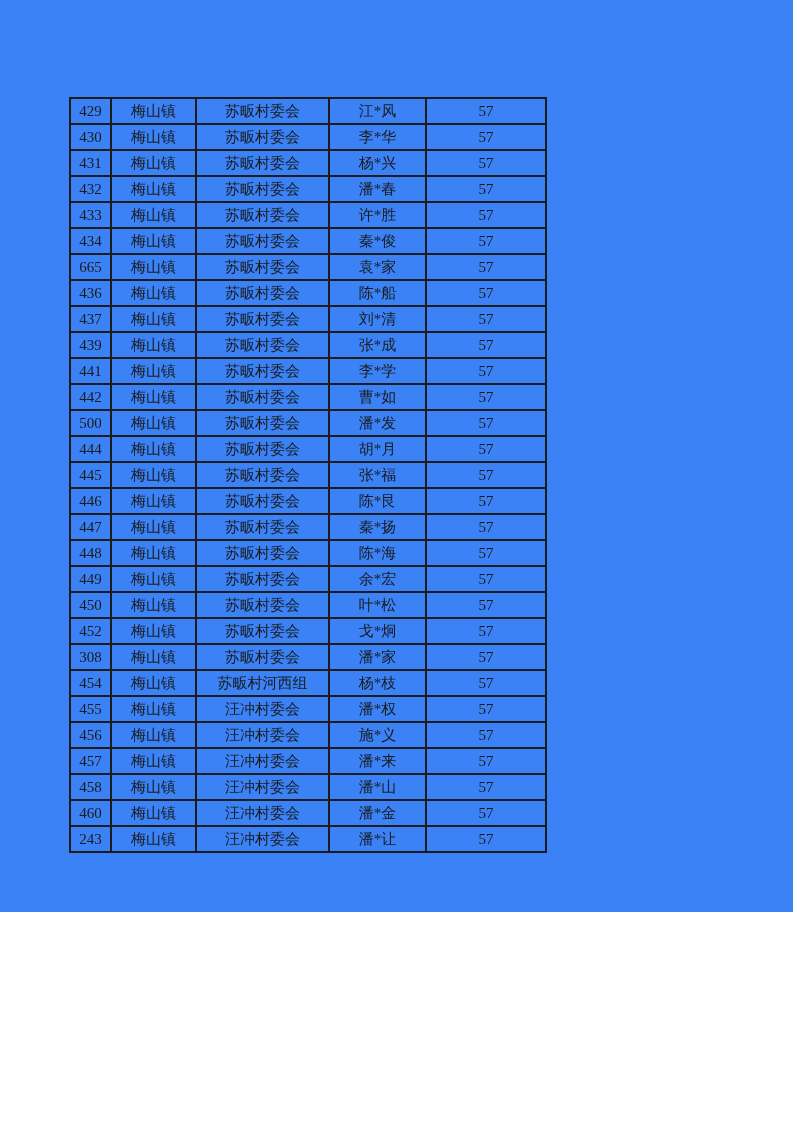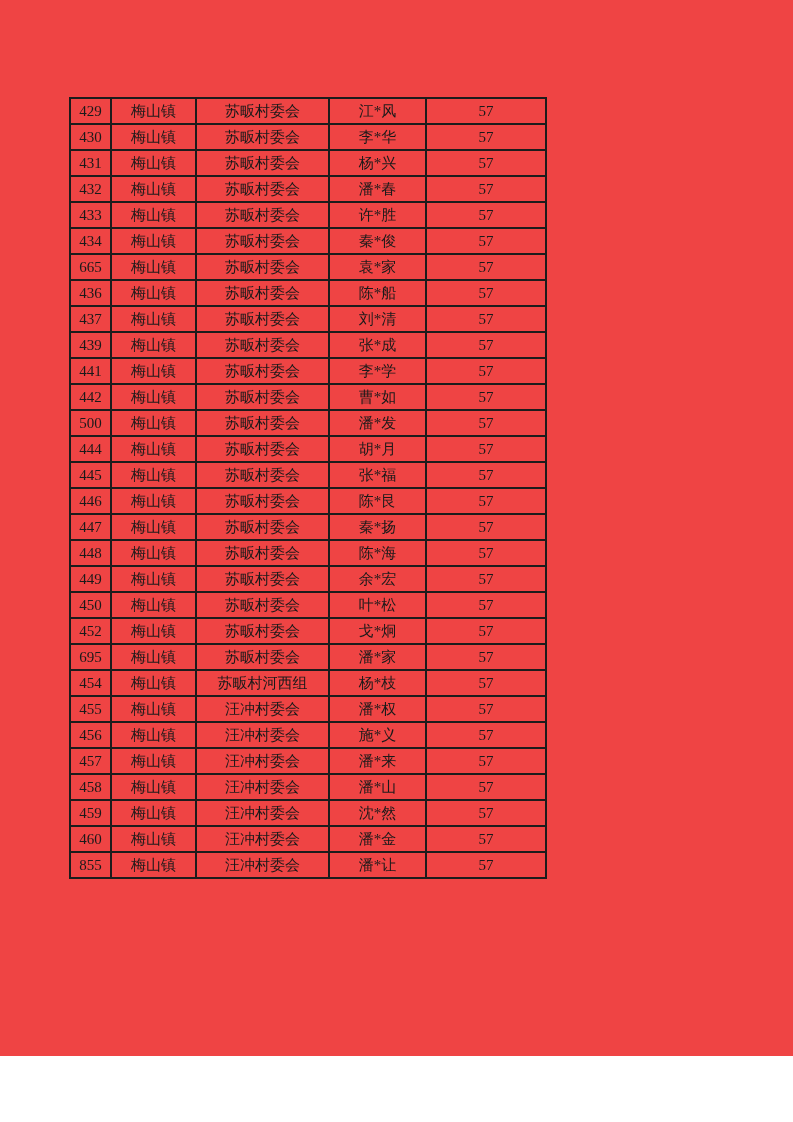--- a/index.html
+++ b/index.html
@@ -11,22 +11,22 @@
     width: 793px;
     height: 1122px;
     position: relative;
     font-family: "Liberation Serif", "DejaVu Serif", serif;
     color: #1a1a1a;
   }
   .page {
     position: absolute;
     left: 0; top: 0;
     width: 793px;
-    height: 1056px;
-    background: #ef4444;
+    height: 912px;
+    background: #3b82f6;
     overflow: hidden;
   }
   table.data-table {
     position: absolute;
     left: 69px;
     top: 97px;
     border-collapse: collapse;
     table-layout: fixed;
     width: 476px;
     border: 2px solid #1c1c1c;
@@ -203,21 +203,21 @@
     <td>57</td>
   </tr>
         <tr>
     <td>452</td>
     <td>梅山镇</td>
     <td>苏畈村委会</td>
     <td>戈*炯</td>
     <td>57</td>
   </tr>
         <tr>
-    <td>695</td>
+    <td>308</td>
     <td>梅山镇</td>
     <td>苏畈村委会</td>
     <td>潘*家</td>
     <td>57</td>
   </tr>
         <tr>
     <td>454</td>
     <td>梅山镇</td>
     <td>苏畈村河西组</td>
     <td>杨*枝</td>
@@ -245,35 +245,28 @@
     <td>57</td>
   </tr>
         <tr>
     <td>458</td>
     <td>梅山镇</td>
     <td>汪冲村委会</td>
     <td>潘*山</td>
     <td>57</td>
   </tr>
         <tr>
-    <td>459</td>
-    <td>梅山镇</td>
-    <td>汪冲村委会</td>
-    <td>沈*然</td>
-    <td>57</td>
-  </tr>
-        <tr>
     <td>460</td>
     <td>梅山镇</td>
     <td>汪冲村委会</td>
     <td>潘*金</td>
     <td>57</td>
   </tr>
         <tr>
-    <td>855</td>
+    <td>243</td>
     <td>梅山镇</td>
     <td>汪冲村委会</td>
     <td>潘*让</td>
     <td>57</td>
   </tr>
       </tbody>
   </table>
 </div>
 
 </body></html>

